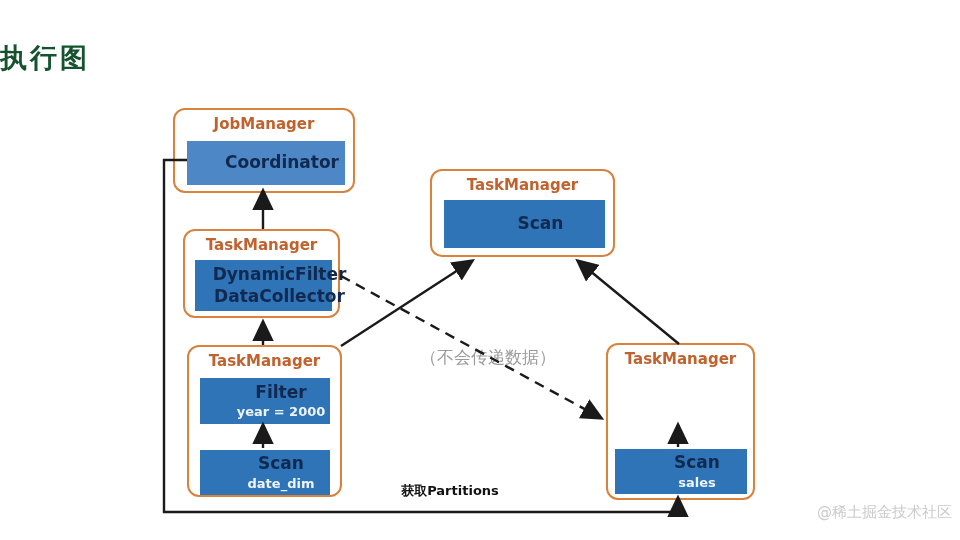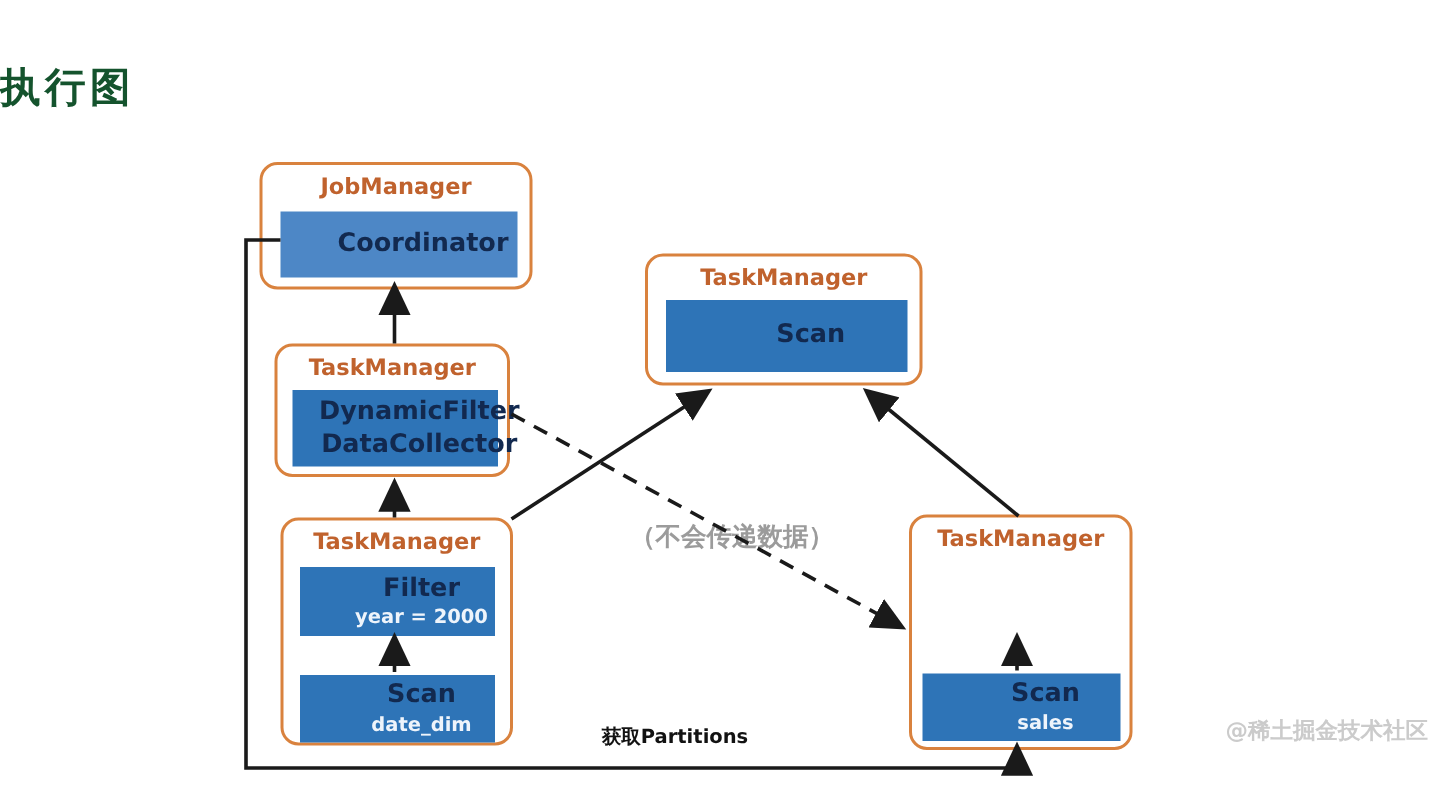--- a/index.html
+++ b/index.html
@@ -25,28 +25,28 @@
   }
   .op.light{background:#4d87c6;}
   .op-title{
     font-size:17px;font-weight:700;line-height:1.25;color:#12294f;white-space:pre-line;
   }
   .op-sub{
     font-size:13px;font-weight:700;color:#eef4fb;line-height:1.25;margin-top:1px;
   }
   .edge-label-muted{
     position:absolute;left:399px;top:346px;width:178px;text-align:center;
-    font-size:17px;color:#9b9b9b;font-weight:700;
+    font-size:17px;color:#9b9b9b;font-weight:400;
   }
   .edge-label-dark{
     position:absolute;left:358px;top:482px;width:184px;text-align:center;
     font-size:13px;color:#121212;font-weight:600;
   }
   .watermark{
-    position:absolute;right:8px;top:478px;font-size:15px;color:#cbcbcb;font-weight:700;
+    position:absolute;right:8px;top:503px;font-size:15px;color:#cbcbcb;font-weight:400;
   }
   svg.edges{position:absolute;left:0;top:0;z-index:5;pointer-events:none;}
 </style>
 </head>
 <body>
 
 <div id="stage">
 
   <div class="title">执行图</div>
 

